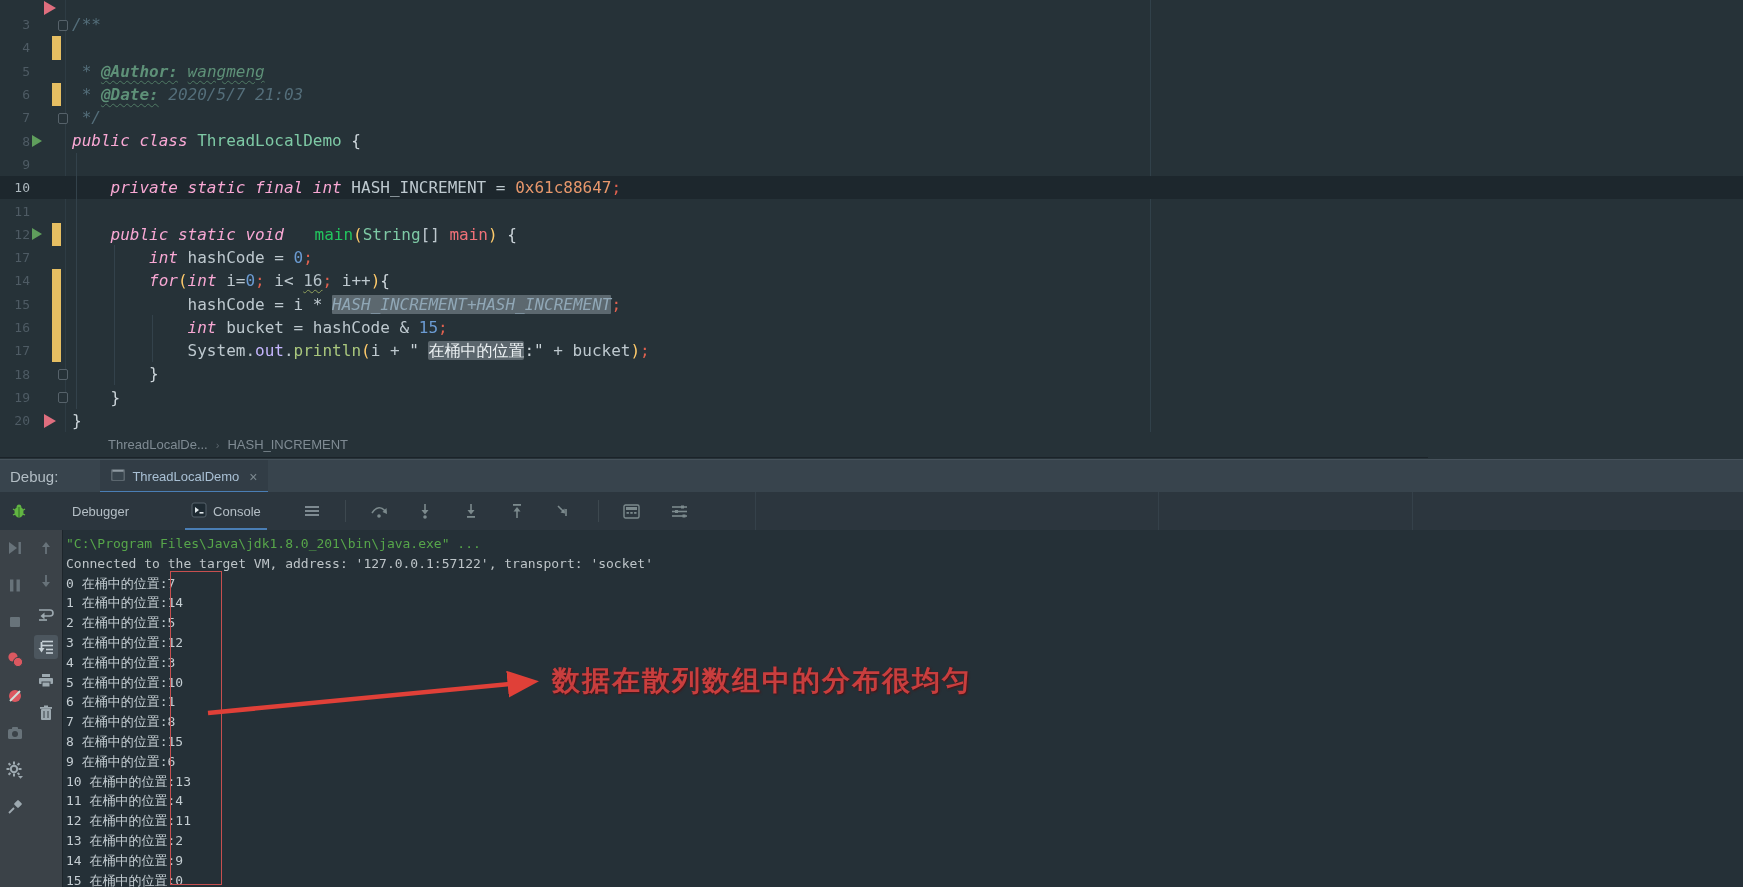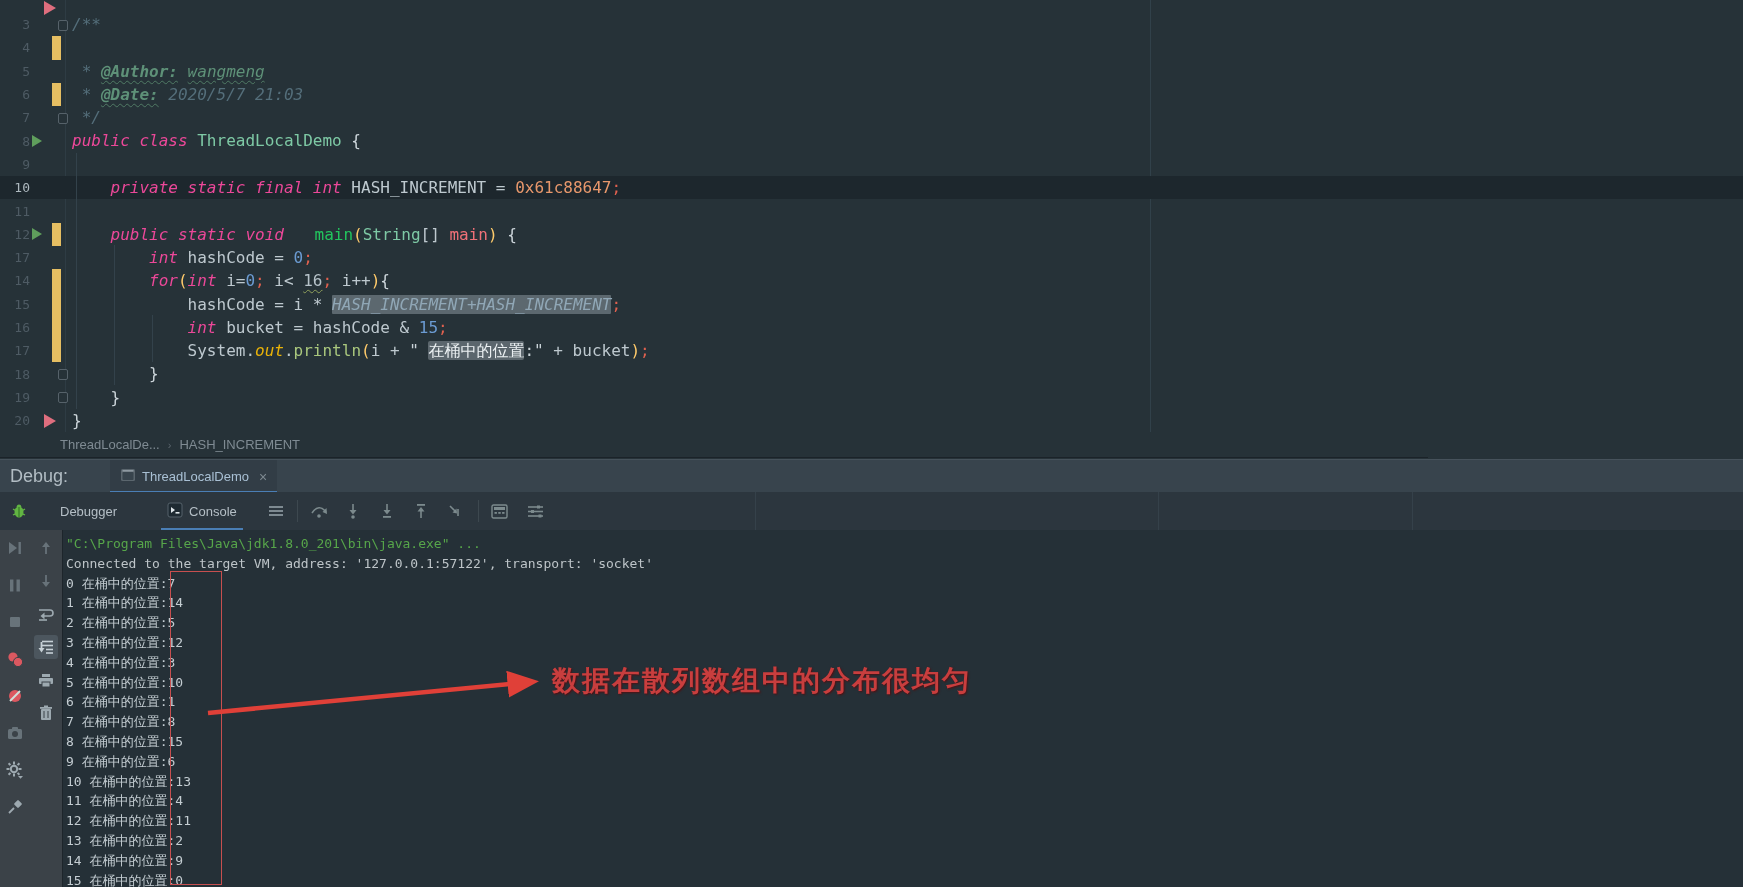--- a/index.html
+++ b/index.html
@@ -24,59 +24,59 @@
   .fold-box{position:absolute;left:28px;top:50%;margin-top:-5px;width:8px;height:9px;
             border:1px solid #56626a;border-radius:2px;background:#263238;}
   .code-text{white-space:pre;font:16px "DejaVu Sans Mono",monospace;line-height:23.3px;}
   
   .seg-cmt{color:#546e7a;font-style:italic;}
   .seg-tag{color:#5e9178;font-style:italic;font-weight:bold;
            text-decoration:underline wavy #4f7a64;text-decoration-thickness:1px;text-underline-offset:3px;}
   .seg-docv{color:#546e7a;font-style:italic;}
   .seg-wavy{color:#5e9178;font-style:italic;
             text-decoration:underline wavy #4f7a64;text-decoration-thickness:1px;text-underline-offset:3px;}
-  .seg-kw{color:#ec4899;font-style:italic;}
+  .seg-kw{color:#f9a8d4;font-style:italic;}
   .seg-cls{color:#7ec9a5;}
   .seg-brace{color:#ccd5da;}
   .seg-plain{color:#bec9cf;}
   .seg-method{color:#22c55e;margin-left:21px;}
   .seg-m2{color:#a9c77d;}
-  .seg-field{color:#eab308;font-style:italic;}
+  .seg-field{color:#c4b5fd;}
   .seg-param{color:#f07178;}
   .seg-paren{color:#ffcb6b;}
   .seg-semi{color:#e0614f;}
   .seg-nblue{color:#6b9bd2;}
   .seg-nhex{color:#e8986c;}
   .seg-n16{color:#b6c2c9;text-decoration:underline wavy #8fa05a;
            text-decoration-thickness:1px;text-underline-offset:3px;}
   .seg-usage{color:#90a7b6;font-style:italic;background:rgba(208,221,228,.32);border-radius:1px;}
   .seg-str{color:#c9d3d8;}
   .seg-strh{color:#ecf1f3;background:rgba(214,226,232,.30);border-radius:2px;}
   .indent-guide{position:absolute;width:1px;background:#33424b;}
 
   
   #breadcrumbs{position:absolute;left:0;top:432px;width:1428px;height:26px;background:#263238;
-               display:flex;align-items:center;padding-left:60px;box-sizing:border-box;
+               display:flex;align-items:center;padding-left:108px;box-sizing:border-box;
                color:#7f8b93;font-size:13px;border-bottom:1px solid #1b2329;}
   #breadcrumbs .crumb{cursor:default;}
   #breadcrumbs .crumb-sep{margin:0 8px;color:#5b666d;font-size:11px;}
 
   
   #debug-header{position:absolute;left:0;top:459px;width:1743px;height:33px;background:#38444d;
                 border-top:1px solid #46525b;display:flex;align-items:center;}
-  #debug-header .win-label{color:#b2bdc4;font-size:18px;margin-left:10px;}
+  #debug-header .win-label{color:#b2bdc4;font-size:15px;margin-left:10px;}
   .session-tab{position:relative;height:100%;display:flex;align-items:center;gap:6px;
                margin-left:42px;padding:0 10px;background:#323d46;}
   .session-tab .tab-label{color:#a9c0d4;font-size:13px;}
   .session-tab .tab-close{color:#7e8a91;font-size:14px;margin-left:4px;cursor:pointer;}
   .session-tab .active-underline{position:absolute;left:0;right:0;bottom:-1px;height:3px;background:#4a7eb5;}
 
   
   #debug-toolbar{position:absolute;left:0;top:492px;width:1743px;height:38px;background:#2c363e;
-                 border-bottom:1px solid #1c242a;display:flex;align-items:center;}
+                 border-bottom:1px solid #1c242a;display:flex;align-items:center;gap:12px;}
   .tb-sep{width:1px;height:22px;background:#3d484f;margin:0 8px;}
   .view-tab{position:relative;height:100%;display:flex;align-items:center;gap:6px;padding:0 10px;
             color:#b5bfc6;font-size:13px;}
   .view-tab.active .vt-underline{position:absolute;left:4px;right:4px;bottom:0;height:2px;background:#4a7eb5;}
   .tb-icon{width:26px;height:26px;display:flex;align-items:center;justify-content:center;border-radius:3px;}
   .splitter-tick{position:absolute;top:0;bottom:0;width:1px;background:#3e4a53;opacity:.55;}
 
   
   #console{position:absolute;left:0;top:530px;width:1743px;height:357px;background:#253037;}
   #console-stripe{position:absolute;left:0;top:0;width:62px;height:357px;background:#3b4248;

